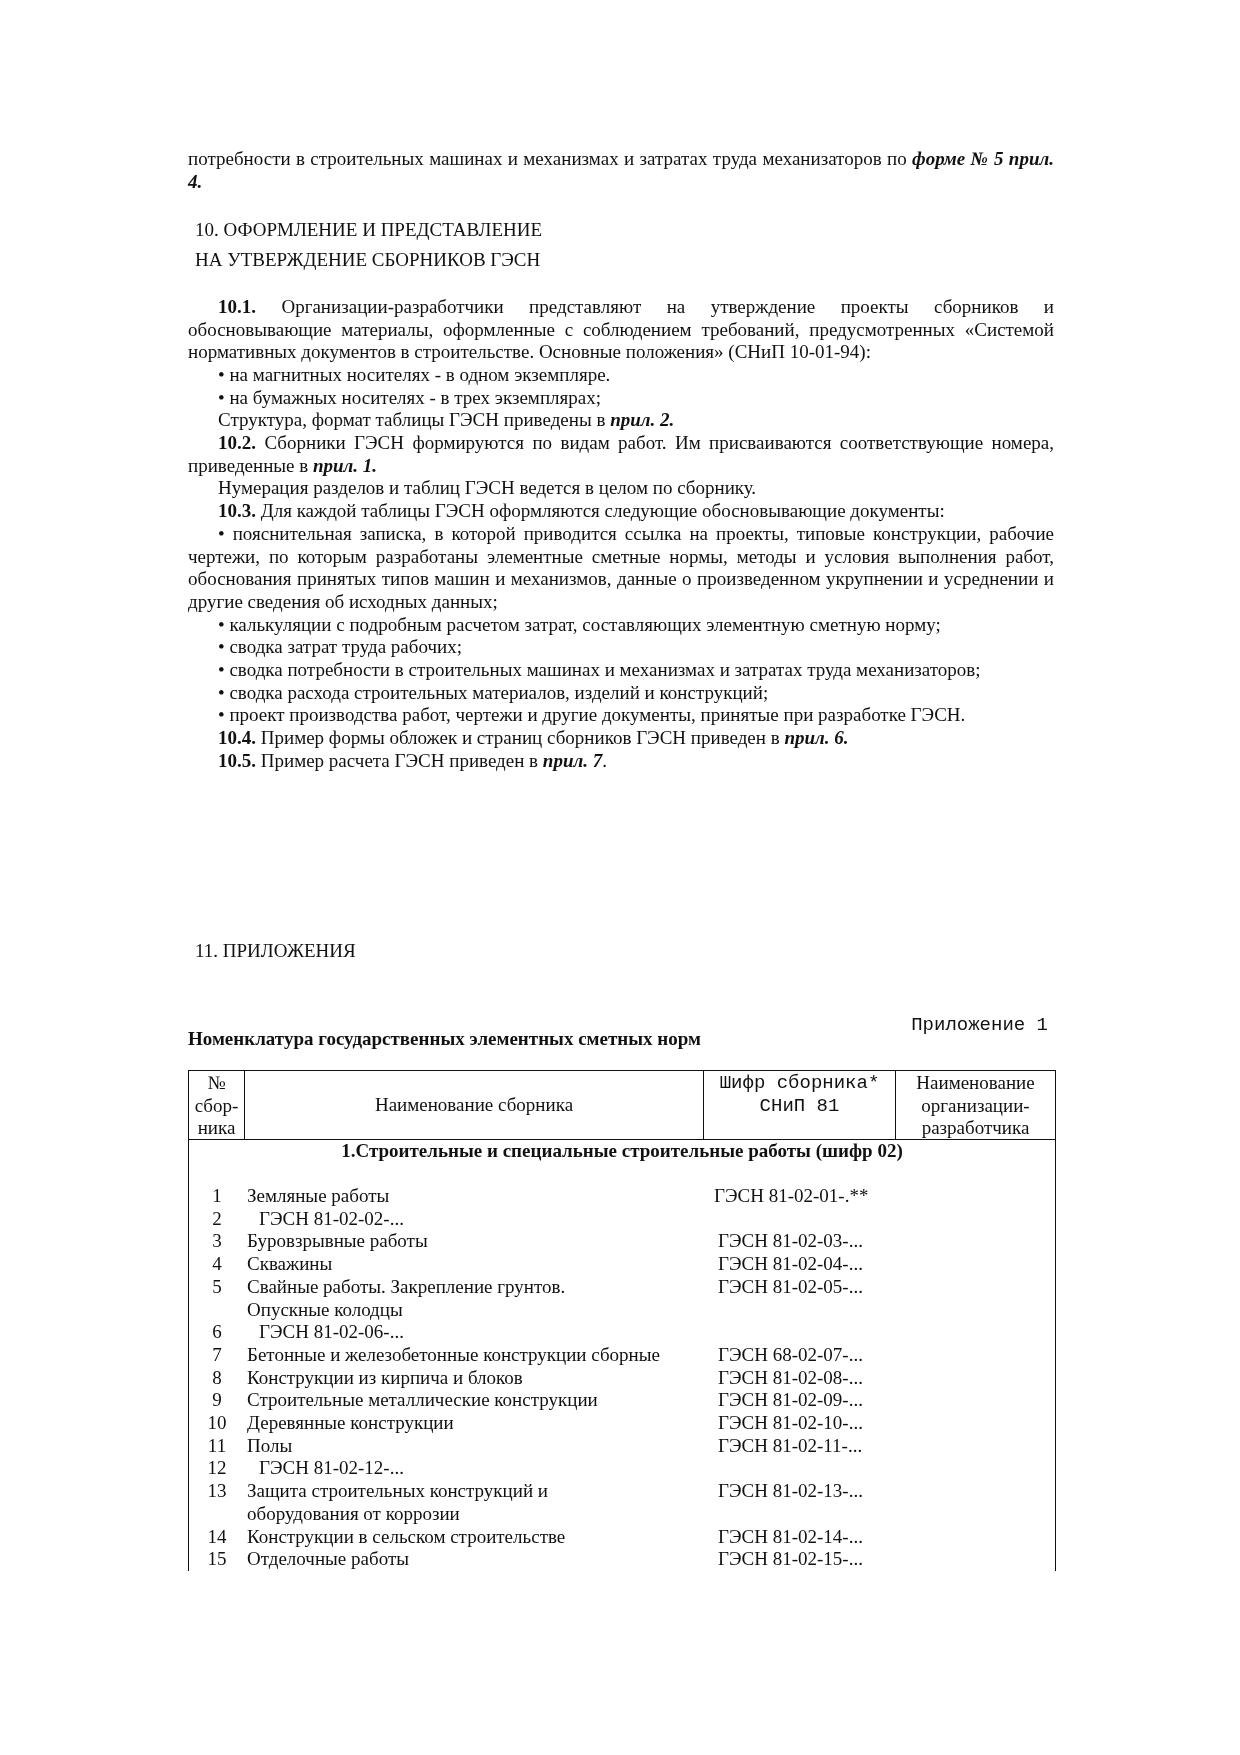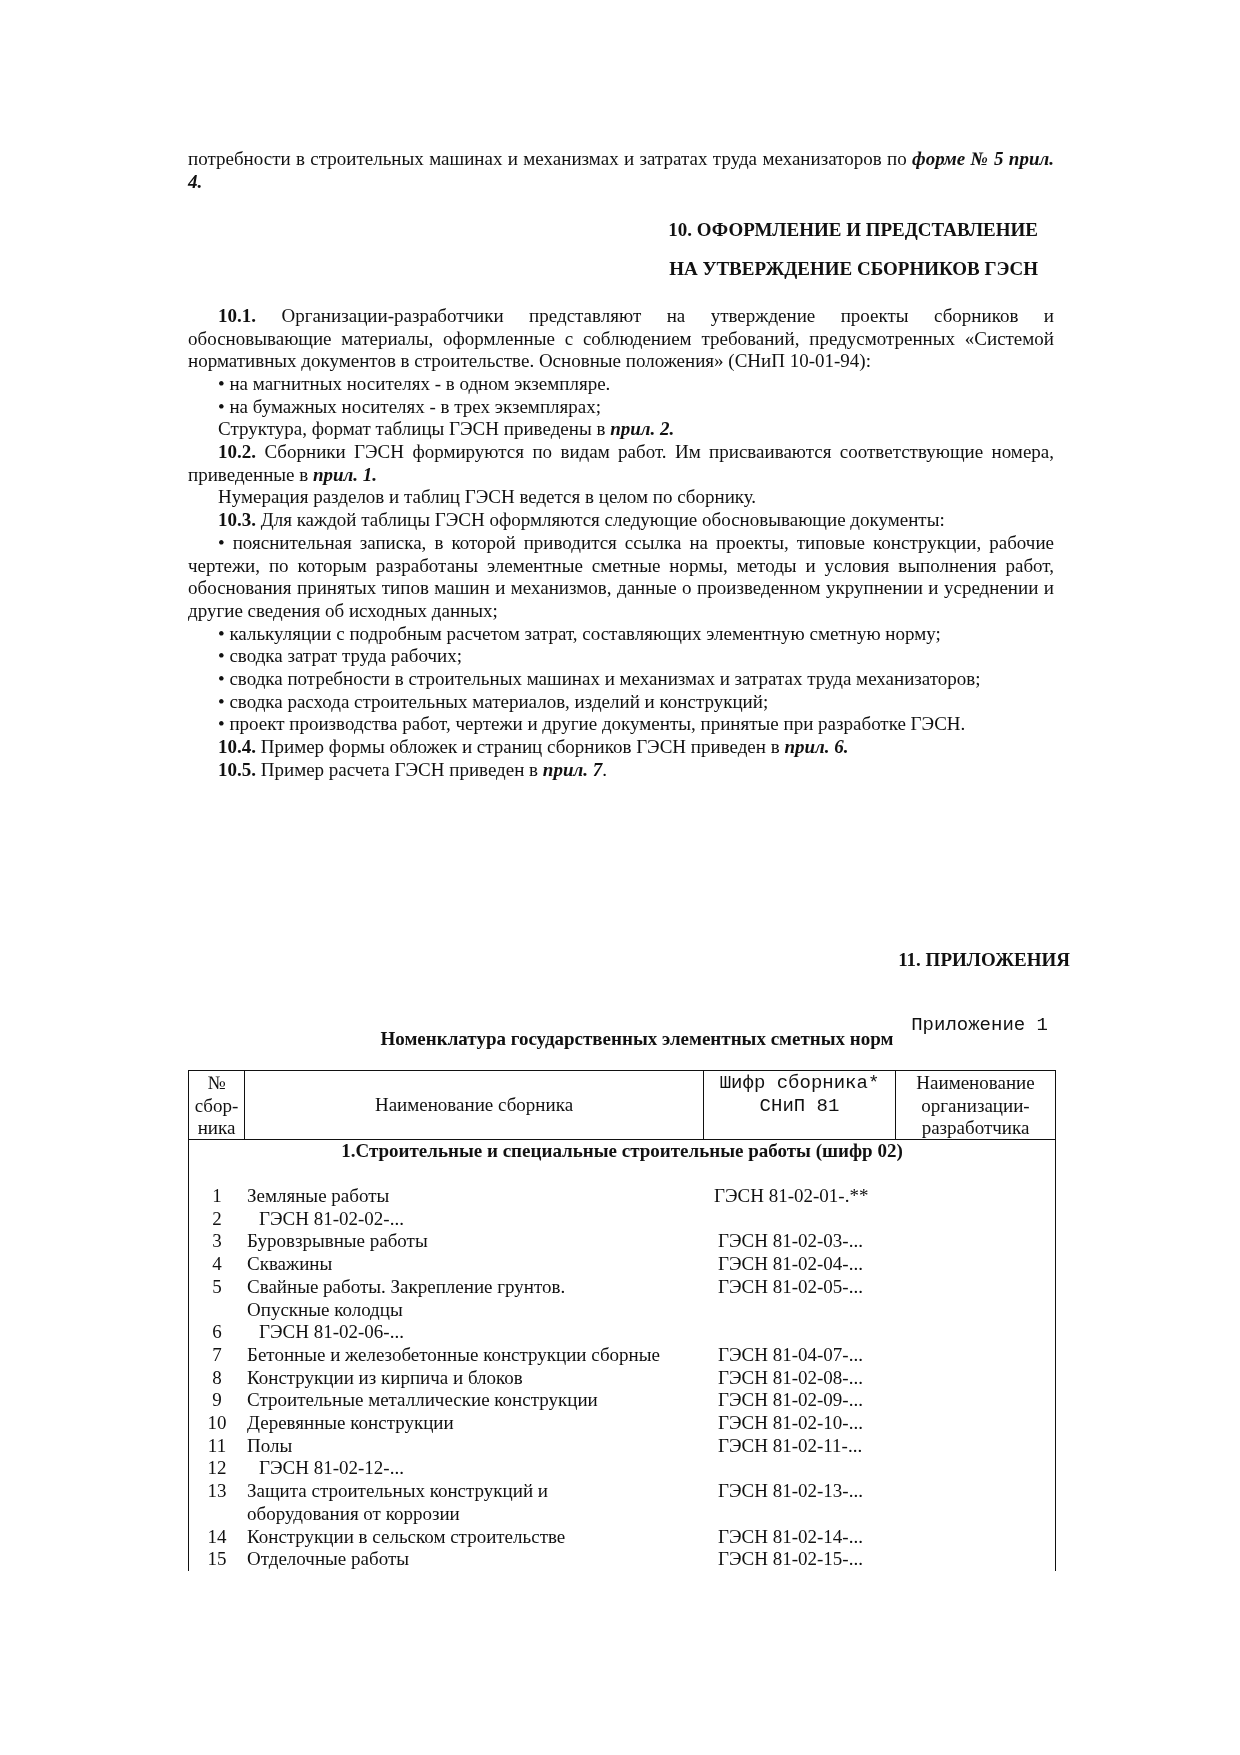--- a/index.html
+++ b/index.html
@@ -3,25 +3,25 @@
 <meta charset="utf-8">
 <style>
   html, body { margin: 0; padding: 0; background: #ffffff; }
   body { width: 1240px; height: 1755px; position: relative; overflow: hidden;
          font-family: "Liberation Serif", "DejaVu Serif", serif; color: #111; font-size: 19px; }
   .page { position: absolute; left: 188px; top: 148px; width: 866px; }
   p { margin: 0; line-height: 22.7px; text-align: justify; }
   .ind { text-indent: 30px; }
   .b { font-weight: bold; margin-top: 24px; }
   .bi { font-weight: bold; font-style: italic; }
-  h2 { margin: 16px; font-size: 19px; font-weight: bold; text-align: right; line-height: 22.7px; }
+  h2 { margin: 7px; font-size: 19px; font-weight: normal; text-align: left; line-height: 22.7px; }
   .sec10 { margin-top: 26px; margin-bottom: 24px; }
   .sec11 { position: absolute; left: 0; width: 866px; top: 785px; }
   .appx { position: absolute; right: 6px; top: 866px; line-height: 22.7px; font-family: Liberation Mono, monospace; }
-  .tbl-title { position: absolute; left: 16px; width: 866px; top: 880px; text-align: center; font-weight: bold; line-height: 22.7px; }
+  .tbl-title { position: absolute; left: 0; width: 866px; top: 880px; text-align: left; font-weight: bold; line-height: 22.7px; }
   .table { position: absolute; left: 0; top: 922px; width: 868px; }
   .thead { display: flex; border: 1.5px solid #111; height: 70px; box-sizing: border-box; }
   .th { box-sizing: border-box; text-align: center; line-height: 22.7px; border-right: 1.5px solid #111; padding-top: 1px; }
   .th:last-child { border-right: none; }
   .c1 { width: 56px; } .c2 { width: 459px; } .c3 { width: 192px; font-family: Liberation Mono, monospace; } .c4 { flex: 1; }
   .th.c2 { padding-top: 23px; }
   .tbody { border-left: 1.5px solid #111; border-right: 1.5px solid #111; box-sizing: border-box; }
   .section-row { text-align: center; font-weight: bold; line-height: 22.7px; height: 45px; padding-top: 0px; }
   .row { display: flex; line-height: 22.7px; }
   .row .n { width: 56px; text-align: center; box-sizing: border-box; }
@@ -124,21 +124,21 @@
           <div class="row">
             <div class="n">6</div>
             <div class="cd">ГЭСН 81-02-06-...</div>
             <div class="org"></div>
           </div>
           <div class="row">
             <div class="n">7</div>
             <div class="nm">
               <div>Бетонные и железобетонные конструкции сборные</div>
             </div>
-            <div class="cd">ГЭСН 81-04-07-...</div>
+            <div class="cd">ГЭСН 68-02-07-...</div>
             <div class="org"></div>
           </div>
           <div class="row">
             <div class="n">8</div>
             <div class="nm">
               <div>Конструкции из кирпича и блоков</div>
             </div>
             <div class="cd">ГЭСН 81-02-08-...</div>
             <div class="org"></div>
           </div>

